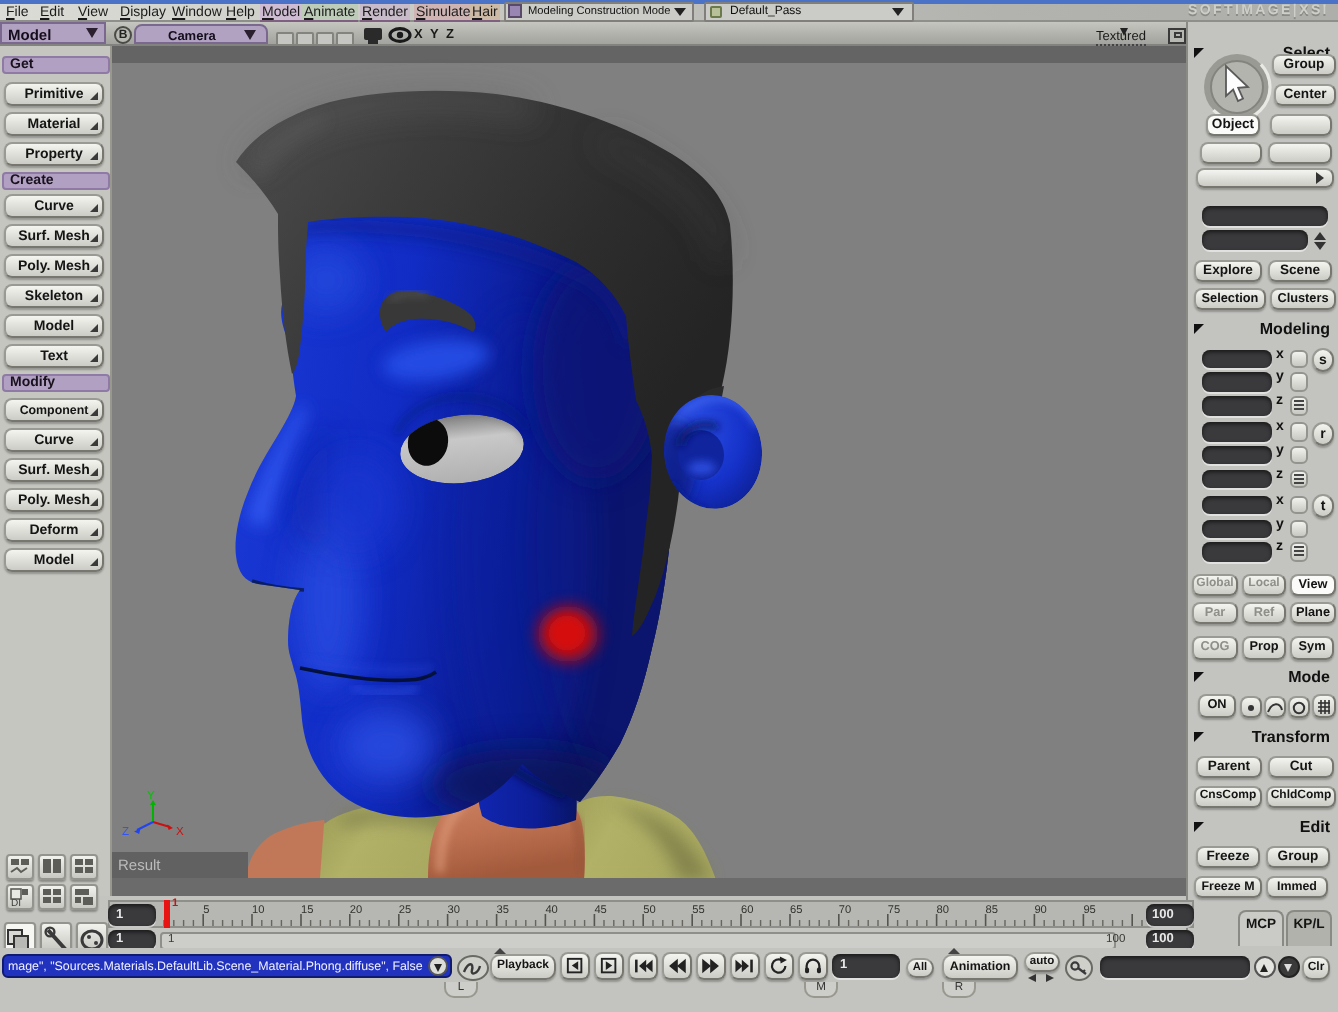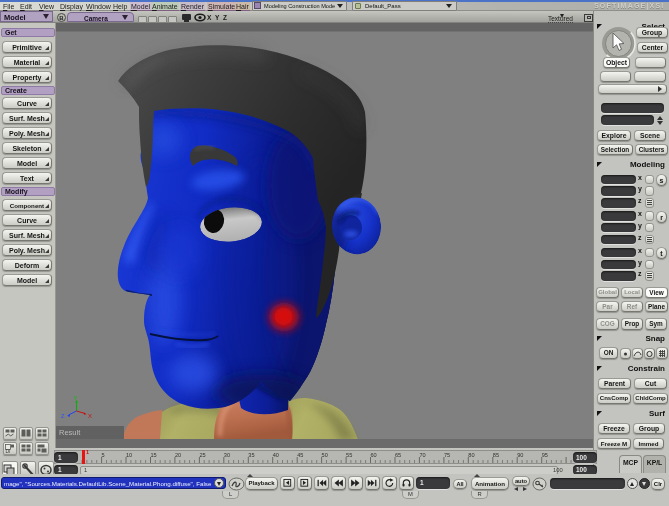--- a/index.html
+++ b/index.html
@@ -302,45 +302,45 @@
 <div class="btn" style="left:656px;top:247px;width:11px;height:12px;font-size:7px;line-height:11px;border-radius:6px;">t</div>
 <div class="btn" style="left:596px;top:287px;width:23px;height:11px;font-size:6px;line-height:9px;color:#8f8f89;">Global</div>
 <div class="btn" style="left:621px;top:287px;width:22px;height:11px;font-size:6px;line-height:9px;color:#8f8f89;">Local</div>
 <div class="btn" style="left:645px;top:287px;width:23px;height:11px;font-size:6.4px;line-height:9px;background:#fbfbf9;color:#141414;">View</div>
 <div class="btn" style="left:596px;top:301px;width:23px;height:11px;font-size:6.4px;line-height:9px;color:#8f8f89;">Par</div>
 <div class="btn" style="left:621px;top:301px;width:22px;height:11px;font-size:6.4px;line-height:9px;color:#8f8f89;">Ref</div>
 <div class="btn" style="left:645px;top:301px;width:23px;height:11px;font-size:6.4px;line-height:9px;color:#141414;">Plane</div>
 <div class="btn" style="left:596px;top:318px;width:23px;height:12px;font-size:6.4px;line-height:10px;color:#8f8f89;">COG</div>
 <div class="btn" style="left:621px;top:318px;width:22px;height:12px;font-size:6.4px;line-height:10px;color:#141414;">Prop</div>
 <div class="btn" style="left:645px;top:318px;width:22px;height:12px;font-size:6.4px;line-height:10px;color:#141414;">Sym</div>
-<div class="mhd" style="left:595px;top:334px;width:70px;font-size:8px;">Snap</div>
+<div class="mhd" style="left:595px;top:334px;width:70px;font-size:8px;">Mode</div>
 <div class="btn" style="left:599px;top:347px;width:19px;height:12px;font-size:6.4px;line-height:10px;color:#141414;">ON</div>
 <div class="btn" style="left:620px;top:348px;width:11px;height:11px;font-size:6.8px;line-height:9px;color:#141414;"></div>
 <div class="btn" style="left:632px;top:348px;width:11px;height:11px;font-size:6.8px;line-height:9px;color:#141414;"></div>
 <div class="btn" style="left:644px;top:348px;width:11px;height:11px;font-size:6.8px;line-height:9px;color:#141414;"></div>
 <div class="btn" style="left:656px;top:347px;width:12px;height:12px;font-size:6.8px;line-height:10px;color:#141414;"></div>
 <svg class="abs" style="left:620px;top:348px;" width="49" height="12" viewBox="0 0 49 12">
     <circle cx="5.5" cy="6" r="1.5" fill="#333"></circle>
     <path d="M14,8 C16,3 20,3 21,7" stroke="#333" stroke-width="1" fill="none"></path>
     <circle cx="29.5" cy="6" r="2.6" fill="none" stroke="#333" stroke-width="1"></circle>
     <g stroke="#333" stroke-width="0.8">
       <line x1="39" y1="3.5" x2="45" y2="3.5"></line>
       <line x1="39" y1="5.5" x2="45" y2="5.5"></line>
       <line x1="39" y1="7.5" x2="45" y2="7.5"></line>
       <line x1="40.5" y1="2" x2="40.5" y2="9"></line>
       <line x1="42.5" y1="2" x2="42.5" y2="9"></line>
       <line x1="44.5" y1="2" x2="44.5" y2="9"></line>
     </g>
   </svg>
-<div class="mhd" style="left:595px;top:364px;width:70px;font-size:8px;">Constrain</div>
+<div class="mhd" style="left:595px;top:364px;width:70px;font-size:8px;">Transform</div>
 <div class="btn" style="left:598px;top:378px;width:33px;height:11px;font-size:6.8px;line-height:9px;color:#141414;">Parent</div>
 <div class="btn" style="left:634px;top:378px;width:33px;height:11px;font-size:6.8px;line-height:9px;color:#141414;">Cut</div>
 <div class="btn" style="left:597px;top:393px;width:34px;height:11px;font-size:6px;line-height:9px;color:#141414;">CnsComp</div>
 <div class="btn" style="left:633px;top:393px;width:35px;height:11px;font-size:6px;line-height:9px;color:#141414;">ChldComp</div>
-<div class="mhd" style="left:595px;top:409px;width:70px;font-size:8px;">Surf</div>
+<div class="mhd" style="left:595px;top:409px;width:70px;font-size:8px;">Edit</div>
 <div class="btn" style="left:598px;top:423px;width:32px;height:11px;font-size:6.8px;line-height:9px;color:#141414;">Freeze</div>
 <div class="btn" style="left:633px;top:423px;width:32px;height:11px;font-size:6.8px;line-height:9px;color:#141414;">Group</div>
 <div class="btn" style="left:597px;top:438px;width:34px;height:11px;font-size:6.2px;line-height:9px;color:#141414;">Freeze M</div>
 <div class="btn" style="left:633px;top:438px;width:31px;height:11px;font-size:6.2px;line-height:9px;color:#141414;">Immed</div>
 <div class="abs" style="left:619px;top:455px;width:23px;height:18px;background:#cacac6;border:1px solid #8a8a84;border-bottom:none;border-radius:4px 4px 0 0;font-size:6.8px;font-weight:bold;color:#141414;text-align:center;line-height:14px;">MCP</div>
 <div class="abs" style="left:643px;top:455px;width:23px;height:18px;background:#b2b2ac;border:1px solid #8a8a84;border-bottom:none;border-radius:4px 4px 0 0;font-size:6.8px;font-weight:bold;color:#141414;text-align:center;line-height:14px;">KP/L</div>
 <div class="sb" style="left:3px;top:427px;width:14px;height:13px;border-radius:2px;box-shadow:0 1px 1px rgba(0,0,0,.3);"></div>
 <div class="sb" style="left:19px;top:427px;width:14px;height:13px;border-radius:2px;box-shadow:0 1px 1px rgba(0,0,0,.3);"></div>
 <div class="sb" style="left:35px;top:427px;width:14px;height:13px;border-radius:2px;box-shadow:0 1px 1px rgba(0,0,0,.3);"></div>
 <div class="sb" style="left:3px;top:442px;width:14px;height:13px;border-radius:2px;box-shadow:0 1px 1px rgba(0,0,0,.3);"></div>

